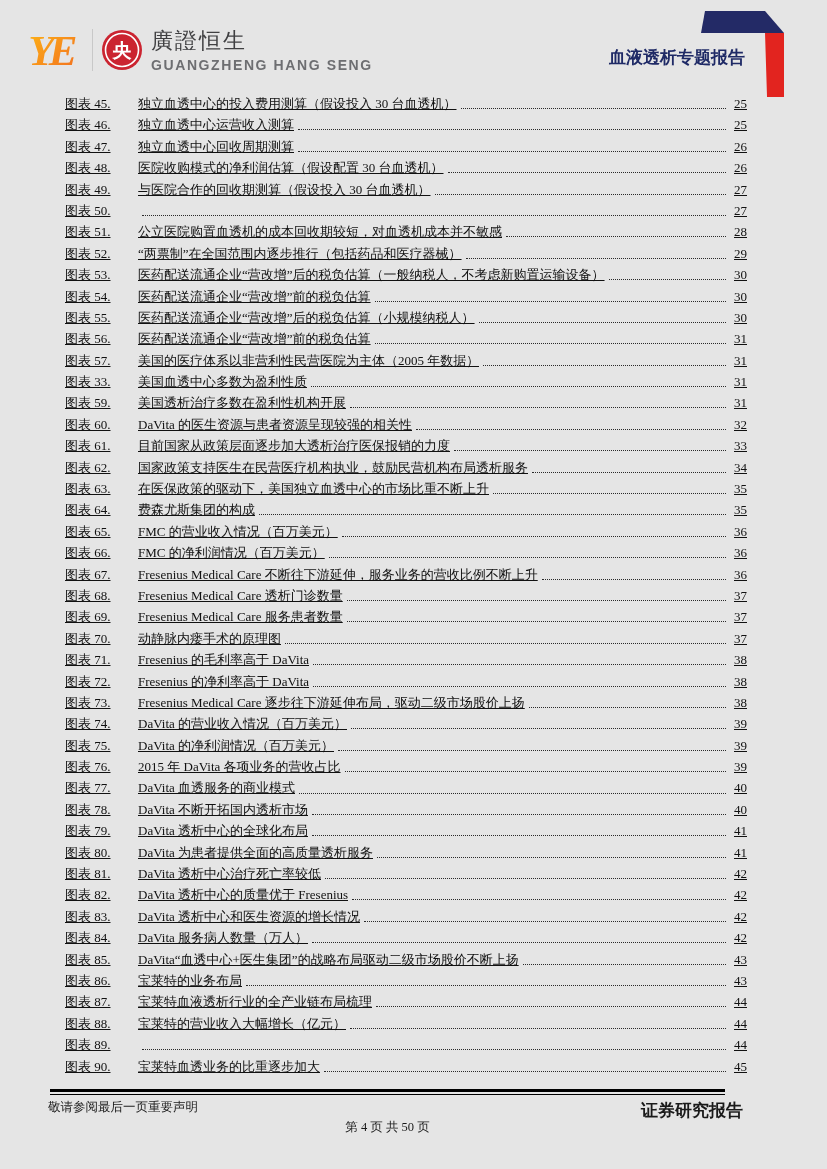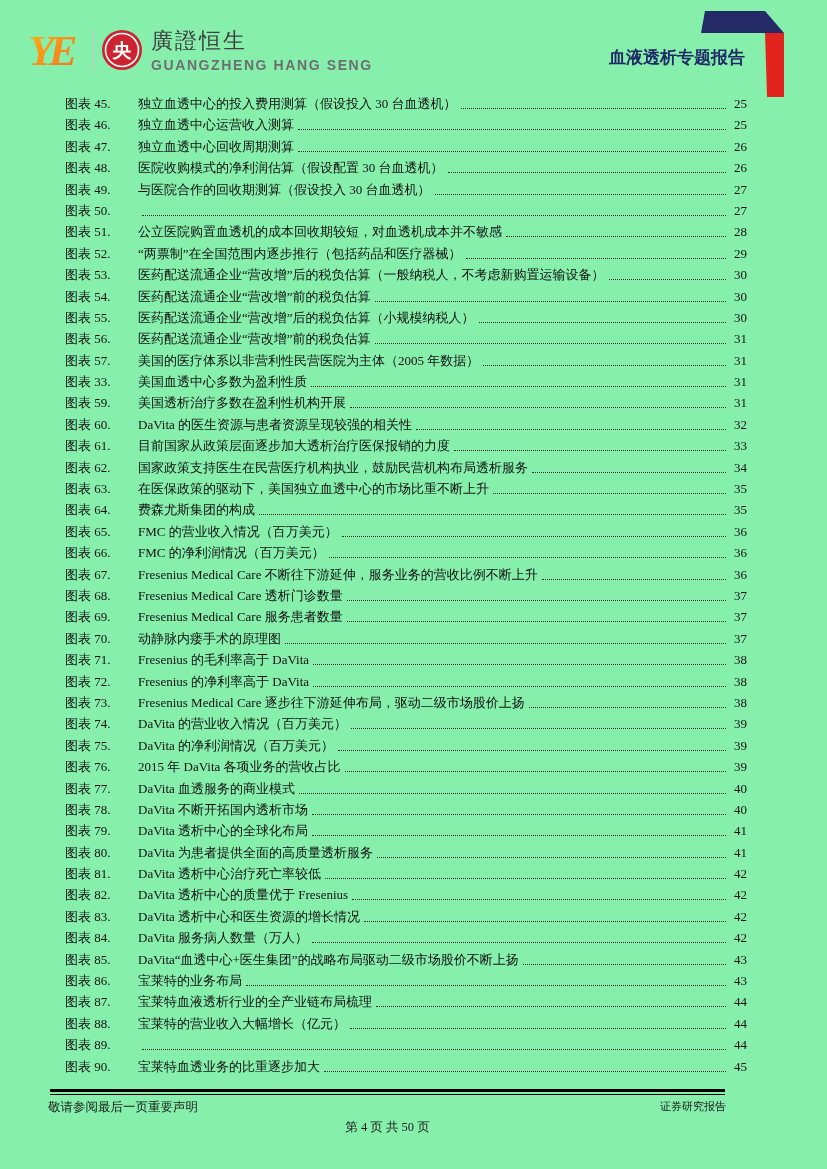--- a/index.html
+++ b/index.html
@@ -1,18 +1,18 @@
 <!DOCTYPE html>
 <html><head>
 <meta charset="utf-8">
 <style>
   html,body{margin:0;padding:0;background:#888;}
   .page{
     position:relative;width:827px;height:1169px;margin:0 auto;
-    background:#86efac;overflow:hidden;
+    background:#e5e5e5;overflow:hidden;
     font-family:"Liberation Serif","DejaVu Serif",serif;color:#111;
   }
   
   .header{position:absolute;top:0;left:0;right:0;height:92px;}
   .brand{position:absolute;left:30px;top:27px;display:flex;align-items:center;}
   .ye-mark{width:56px;height:46px;display:block;}
   .brand-divider{width:1px;height:42px;background:#c8c8c8;margin:0 8px 0 6px;}
   .seal{width:42px;height:42px;display:block;margin-right:8px;}
   .brand-names{display:flex;flex-direction:column;justify-content:center;}
   .brand-cn{
@@ -25,36 +25,36 @@
   }
   .report-type{
     position:absolute;right:82px;top:46px;
     font-family:"Liberation Sans","DejaVu Sans",sans-serif;
     font-weight:bold;font-size:17px;color:#1f2a66;white-space:nowrap;
   }
   .corner-ribbon{position:absolute;left:696px;top:6px;width:92px;height:95px;}
   
   .toc{position:absolute;left:65px;top:93px;width:682px;}
   .toc-row{
-    display:flex;align-items:flex-start;height:21.4px;line-height:21.4px;
-    font-size:13px;white-space:nowrap;
+    display:flex;align-items:flex-end;height:21.4px;line-height:21.4px;
+    font-size:13px;white-space:nowrap;text-decoration:underline;
   }
   .toc-label{flex:0 0 73px;}
   .toc-title{flex:0 1 auto;overflow:hidden;}
   .toc-dots{
     flex:1 1 0;min-width:12px;margin:0 3px 0 4px;
     border-bottom:1.6px dotted #2a2a2a;height:15px;align-self:flex-start;
   }
   .toc-page{flex:0 0 auto;min-width:18px;text-align:right;}
   
   .footer-rule{position:absolute;left:50px;top:1089px;width:675px;}
   .footer-rule .thick{height:2.5px;background:#000;}
   .footer-rule .thin{height:1px;background:#000;margin-top:2px;}
   .footer-left{position:absolute;left:48px;top:1099px;font-size:12.5px;color:#1a1a1a;}
-  .footer-right{position:absolute;right:101px;top:1099px;font-size:11px;color:#1a1a1a;}
+  .footer-right{position:absolute;right:84px;top:1099px;font-size:17px;color:#1a1a1a;font-weight:bold;}
   .footer-page{position:absolute;left:50px;top:1119px;width:675px;text-align:center;font-size:12.5px;color:#1a1a1a;}
 </style>
 </head>
 <body>
 
 <div class="page">
 
   <div class="header">
     <div class="brand">
       <svg class="ye-mark" viewBox="0 0 60 48">

